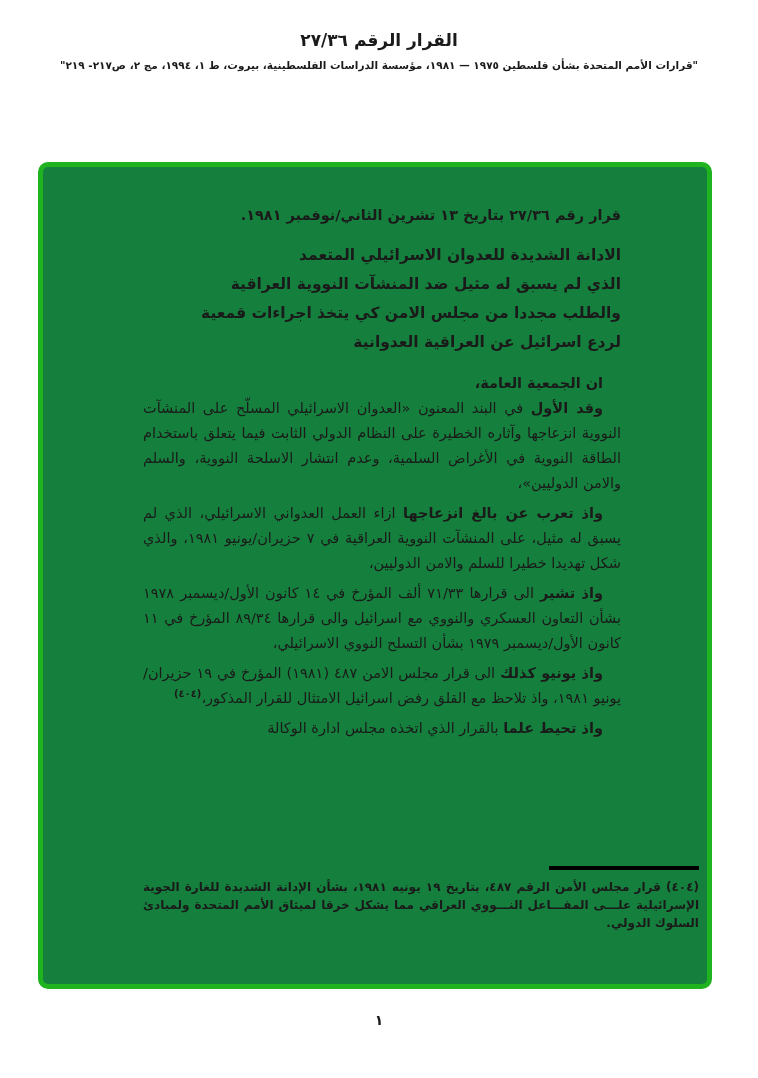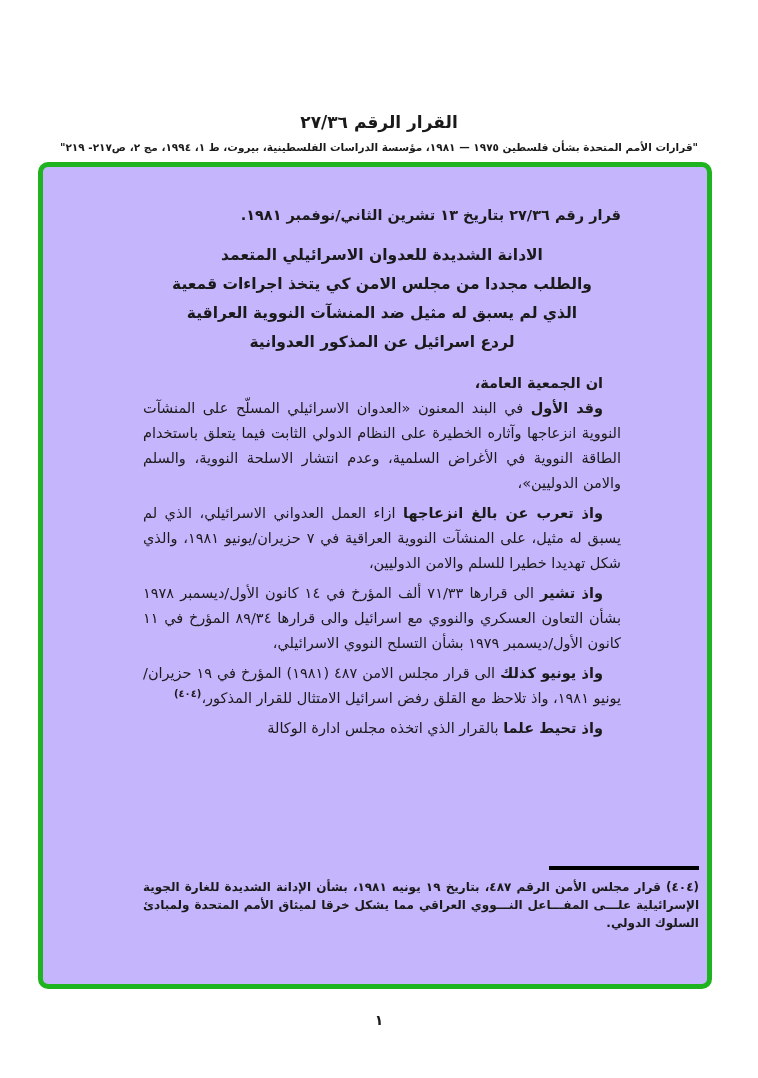--- a/index.html
+++ b/index.html
@@ -6,60 +6,60 @@
   html, body { width: 758px; height: 1078px; }
   body {
     background: #ffffff;
     font-family: "DejaVu Sans", sans-serif;
     color: #1a1a1a;
     position: relative;
     overflow: hidden;
   }
   .page-header {
     text-align: center;
-    padding-top: 112px;
+    padding-top: 30px;
     direction: rtl;
   }
   .res-heading {
     font-size: 17px;
     font-weight: bold;
     letter-spacing: 0.5px;
   }
   .citation {
     margin-top: 9px;
     font-size: 10.5px;
     font-weight: bold;
   }
   .green-box {
     position: absolute;
     left: 38px;
     top: 162px;
     width: 674px;
     height: 827px;
     border: 5px solid #1fb31f;
     border-radius: 10px;
-    background: #c4b5fd;
+    background: #15803d;
     display: flex;
     flex-direction: column;
     overflow: hidden;
   }
   .content {
     direction: rtl;
     flex: 1;
     display: flex;
     flex-direction: column;
     padding: 36px 86px 52px 100px;
     font-size: 14.5px;
     line-height: 25px;
   }
   .intro {
     font-weight: bold;
   }
   .title-block {
-    text-align: center;
+    text-align: right;
     font-weight: bold;
     font-size: 15.5px;
     line-height: 29px;
     margin: 13px 0 14px;
   }
   .opening {
     font-weight: bold;
     text-indent: 18px;
     margin-bottom: 0;
   }
@@ -113,23 +113,23 @@
     <div class="citation">"قرارات الأمم المتحدة بشأن فلسطين ١٩٧٥ — ١٩٨١، مؤسسة الدراسات الفلسطينية، بيروت، ط ١، ١٩٩٤، مج ٢، ص٢١٧- ٢١٩"</div>
   </header>
 
   <div class="green-box">
     <div class="content">
 
       <p class="intro">قرار رقم ٢٧/٣٦ بتاريخ ١٣ تشرين الثاني/نوفمبر ١٩٨١.</p>
 
       <div class="title-block">
         <div>الادانة الشديدة للعدوان الاسرائيلي المتعمد</div>
+        <div>الذي لم يسبق له مثيل ضد المنشآت النووية العراقية</div>
         <div>والطلب مجددا من مجلس الامن كي يتخذ اجراءات قمعية</div>
-        <div>الذي لم يسبق له مثيل ضد المنشآت النووية العراقية</div>
-        <div>لردع اسرائيل عن المذكور العدوانية</div>
+        <div>لردع اسرائيل عن العراقية العدوانية</div>
       </div>
 
       <p class="opening">ان الجمعية العامة،</p>
 
       <p class="para"><span class="lead">وقد الأول</span> <span>في البند المعنون «العدوان الاسرائيلي المسلّح على المنشآت النووية انزعاجها وآثاره الخطيرة على النظام الدولي الثابت فيما يتعلق باستخدام الطاقة النووية في الأغراض السلمية، وعدم انتشار الاسلحة النووية، والسلم والامن الدوليين»،</span></p>
 
       <p class="para"><span class="lead">واذ تعرب عن بالغ انزعاجها</span> <span>ازاء العمل العدواني الاسرائيلي، الذي لم يسبق له مثيل، على المنشآت النووية العراقية في ٧ حزيران/يونيو ١٩٨١، والذي شكل تهديدا خطيرا للسلم والامن الدوليين،</span></p>
 
       <p class="para"><span class="lead">واذ تشير</span> <span>الى قرارها ٧١/٣٣ ألف المؤرخ في ١٤ كانون الأول/ديسمبر ١٩٧٨ بشأن التعاون العسكري والنووي مع اسرائيل والى قرارها ٨٩/٣٤ المؤرخ في ١١ كانون الأول/ديسمبر ١٩٧٩ بشأن التسلح النووي الاسرائيلي،</span></p>
 

